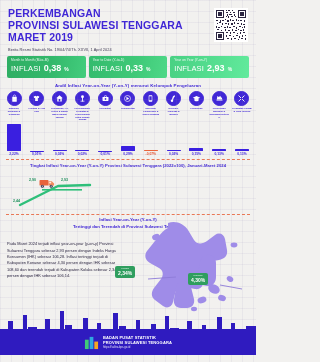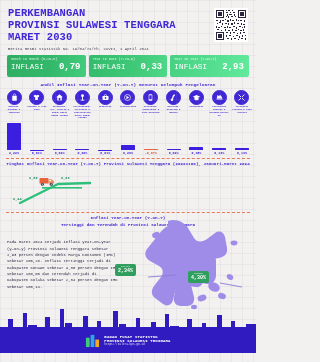--- a/index.html
+++ b/index.html
@@ -3,21 +3,21 @@
 <meta charset="utf-8">
 <style>
   * { margin:0; padding:0; box-sizing:border-box; }
   html,body { width:256px; height:362px; overflow:hidden; }
   body {
     font-family:"Liberation Sans", sans-serif;
     background:#f2f1ef;
     position:relative;
     color:#3b2fd4;
   }
-  .page { position:relative; width:256px; height:362px; background:#f2f1ef; overflow:hidden;font-family:Liberation Mono, monospace; }
+  .page { position:relative; width:256px; height:362px; background:#f2f1ef; overflow:hidden; }
 
   
   .grid-bg {
     position:absolute; inset:0;
     background-image:
       linear-gradient(rgba(150,145,180,0.10) 1px, transparent 1px),
       linear-gradient(90deg, rgba(150,145,180,0.10) 1px, transparent 1px);
     background-size:11px 11px;
     pointer-events:none;
   }
@@ -40,21 +40,21 @@
   
   .stats { display:flex; gap:3px; padding:4px 7px 0 7px; }
   .stat {
     flex:1; height:22px; border-radius:2px; position:relative;
     padding:2px 4px 0 4px; color:#fff; overflow:hidden;
   }
   .stat.s1 { background:linear-gradient(100deg,#2fae63 0%,#33b86b 55%,#43cd7d 100%); }
   .stat.s2 { background:linear-gradient(100deg,#34bb6d 0%,#3fc978 60%,#4ed887 100%); }
   .stat.s3 { background:linear-gradient(100deg,#49d183 0%,#55de90 55%,#62ea9c 100%); }
   .stat-label { font-size:3.2px; opacity:0.9; letter-spacing:0.1px; }
-  .stat-row { display:flex; align-items:baseline; gap:15px; margin-top:1.5px; }
+  .stat-row { display:flex; align-items:baseline; gap:3px; margin-top:1.5px; }
   .stat-word { font-size:7.5px; font-weight:300; letter-spacing:0.2px; }
   .stat-val { font-size:9px; font-weight:bold; }
   .stat-pct { font-size:5px; font-weight:bold; }
 
   
   .andil-title {
     text-align:center; font-size:4.4px; font-weight:bold; color:#4027d6;
     margin-top:5px; letter-spacing:0.1px;
   }
   .icons-row {
@@ -138,21 +138,21 @@
 </head>
 <body>
 
 <div class="page">
   <div class="grid-bg"></div>
 
   <div class="header">
     <div class="title">
       <div>PERKEMBANGAN</div>
       <div>PROVINSI SULAWESI TENGGARA</div>
-      <div>MARET 2030</div>
+      <div>MARET 2019</div>
     </div>
     <div class="subtitle">Berita Resmi Statistik No. 19/04/74/Th. XXVII, 1 April 2024</div>
     <div class="qr">
       <svg width="32" height="32" viewBox="0 0 32 32" shape-rendering="crispEdges">
         <rect width="32" height="32" fill="#fff"></rect>
         <g fill="#2b2540">
           <rect x="1" y="1" width="8" height="8"></rect>
             <rect x="2" y="2" width="6" height="6" fill="#fff"></rect>
             <rect x="3" y="3" width="4" height="4"></rect>
           <rect x="23" y="1" width="8" height="8"></rect>
@@ -237,21 +237,21 @@
         </g>
       </svg>
     </div>
   </div>
 
   <div class="stats">
     <div class="stat s1">
       <div class="stat-label">Month to Month (M-to-M)</div>
       <div class="stat-row">
         <span class="stat-word">INFLASI</span>
-        <span class="stat-val">0,79</span>
+        <span class="stat-val">0,38</span>
         <span class="stat-pct">%</span>
       </div>
     </div>
     <div class="stat s2">
       <div class="stat-label">Year to Date (Y-to-D)</div>
       <div class="stat-row">
         <span class="stat-word">INFLASI</span>
         <span class="stat-val">0,33</span>
         <span class="stat-pct">%</span>
       </div>

